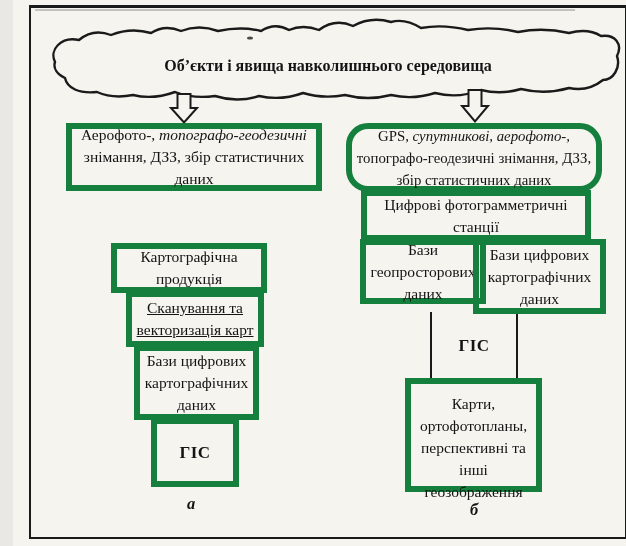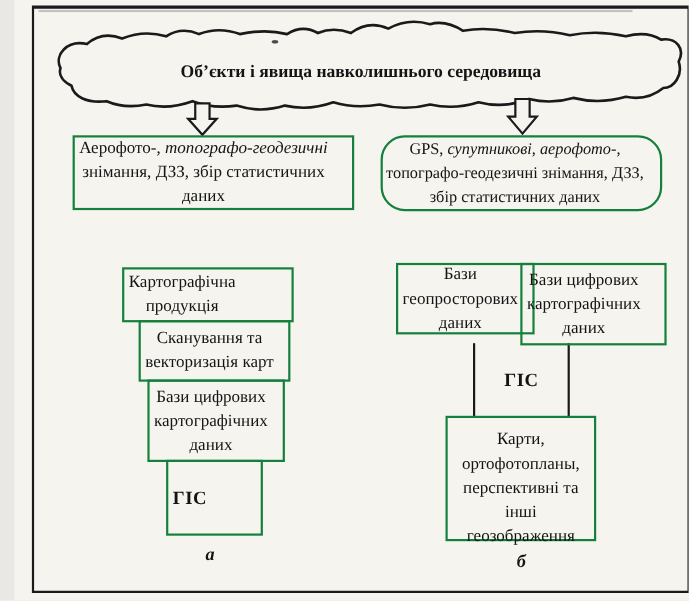--- a/index.html
+++ b/index.html
@@ -20,23 +20,23 @@
     border:2px solid #1a1a1a;border-top-width:3px;
     box-sizing:border-box;
   }
   .smudge{
     position:absolute;left:22px;top:9px;width:540px;height:2px;
     background:rgba(20,20,20,.22);
   }
   .layer{position:absolute;left:0;top:0;width:626px;height:546px;}
   .box{
     position:absolute;
-    border:2px solid #15803d;
+    border:6px solid #15803d;
     box-sizing:border-box;
-    display:flex;align-items:center;
+    display:flex;align-items:center;justify-content:center;
     text-align:center;
     white-space:pre-line;
     font-size:15.5px;line-height:22px;
     padding:0 4px;
     background:transparent;
     z-index:2;
   }
   .box.small-font{font-size:14.8px;padding:0 3px;}
   .box.top-align{align-items:flex-start;padding-top:9px;}
   .it{font-style:italic;}
@@ -90,37 +90,39 @@
   <div class="box" style="left:53px;top:123px;width:256px;height:68px;">
     <span><span>Аерофото-, </span><span class="it">топографо-геодезичні</span><span>
 знімання, ДЗЗ, збір статистичних
 даних</span></span>
   </div>
 
 
   <div class="box" style="left:98px;top:243px;width:156px;height:50px;">Картографічна
 продукція</div>
 
-  <div class="box" style="left:113px;top:291px;width:138px;height:56px;">Сканування та
+  <div class="box" style="left:113px;top:291px;width:138px;height:56px;text-decoration:underline;">Сканування та
 векторизація карт</div>
 
   <div class="box" style="left:121px;top:345px;width:125px;height:75px;">Бази цифрових
 картографічних
 даних</div>
 
   <div class="box gis" style="left:138px;top:418px;width:88px;height:69px;">ГІС</div>
 
   <div class="col-label" style="left:158px;top:494px;">а</div>
 
   <div class="box small-font" style="left:333px;top:123px;width:256px;height:69px;border-radius:22px;">
     <span><span>GPS, </span><span class="it">супутникові, аерофото-,</span><span>
 топографо-геодезичні знімання, ДЗЗ,
 збір статистичних даних</span></span>
   </div>
 
+  <div class="box" style="left:348px;top:190px;width:230px;height:51px;">Цифрові фотограмметричні
+станції</div>
 
   <div class="box" style="left:347px;top:239px;width:126px;height:65px;">Бази
 геопросторових
 даних</div>
 
   <div class="box" style="left:460px;top:239px;width:133px;height:75px;">Бази цифрових
 картографічних
 даних</div>
 
   <div class="vline" style="left:417px;top:312px;height:67px;"></div>

